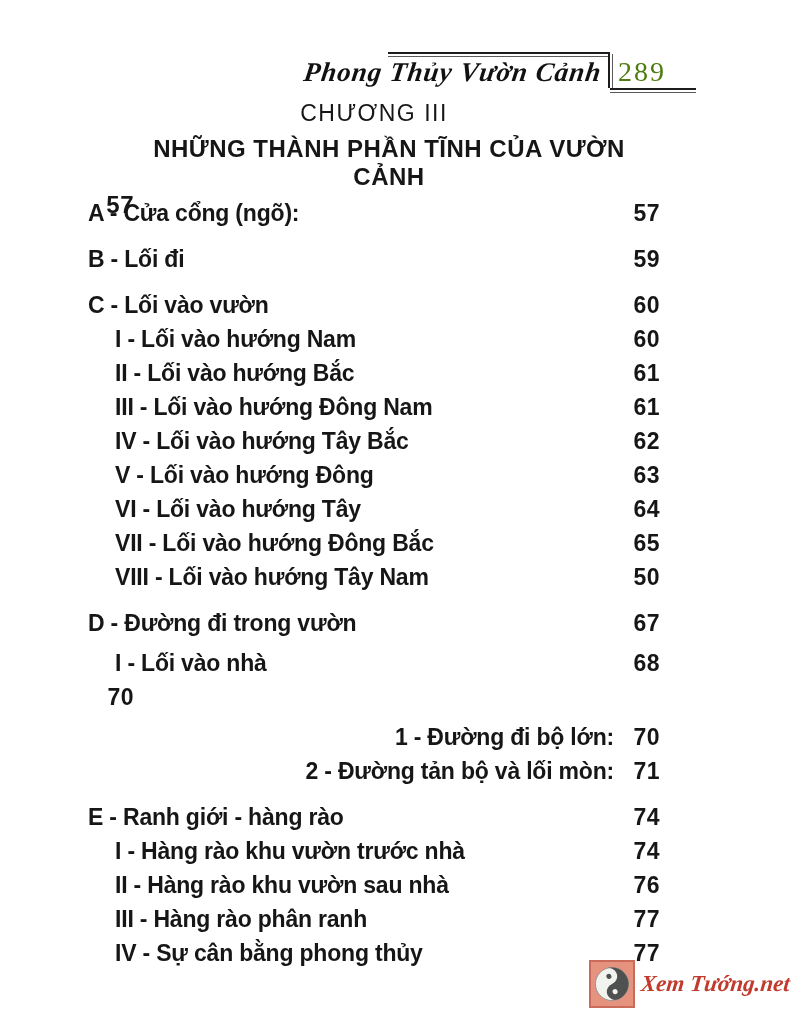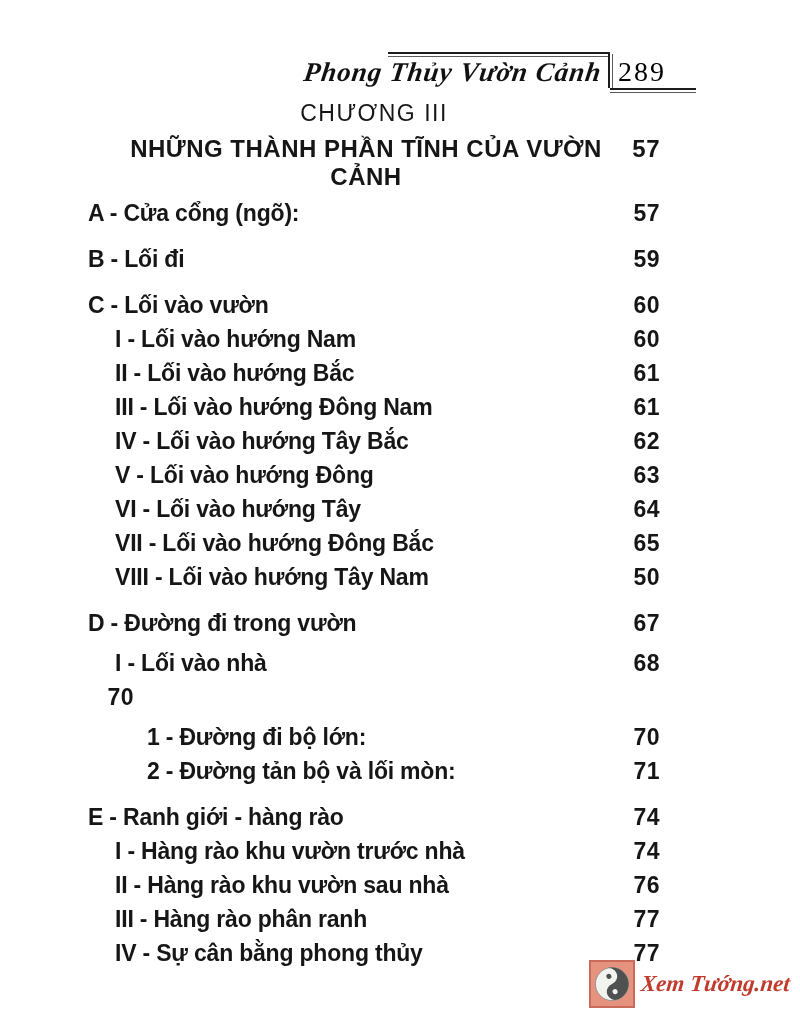--- a/index.html
+++ b/index.html
@@ -16,44 +16,44 @@
   .rule-u  { position:absolute; left:610px; top:88px; width:86px; height:2px;
              border-top:2px solid #1c1c1c; border-bottom:1px solid #5a5a5a; }
 
   .book-title {
     position:absolute; right:198px; top:57px; white-space:nowrap;
     font-family:"Liberation Serif", serif; font-style:italic; font-weight:bold;
     font-size:27px; letter-spacing:1px; transform:skewX(-8deg); color:#111;
   }
   .page-number {
     position:absolute; left:618px; top:56px;
-    font-family:"Liberation Serif", serif; font-size:28px; letter-spacing:2px; color:#000000;
+    font-family:"Liberation Serif", serif; font-size:28px; letter-spacing:2px; color:#4d7c0f;
   }
 
   .chapter {
     position:absolute; left:88px; top:100px; width:572px; text-align:center;
     font-size:23px; font-weight:normal; letter-spacing:1.5px;
   }
 
   .toc-title-row {
     position:absolute; left:88px; top:135px; width:572px; display:flex;
-    font-size:24px; font-weight:bold; letter-spacing:0.5px;
+    font-size:24px; font-weight:bold; letter-spacing:0.5px;flex-direction:column;
   }
   .toc-title-row .lbl { flex:1; text-align:center; padding-left:30px; }
   .toc-title-row .pg  { width:46px; text-align:right; }
 
   #toc-list { position:absolute; left:88px; top:186px; width:572px; }
   .toc-row {
     display:flex; align-items:baseline; height:34px;
     font-size:23px; font-weight:bold; letter-spacing:-0.2px; line-height:30px;
   }
   .toc-row .lbl { flex:1; white-space:nowrap; }
   .toc-row .pg  { min-width:46px; text-align:right; letter-spacing:0.5px; }
   .lvl1 .lbl { padding-left:27px; }
-  .lvl2 .lbl { padding-left:59px; }
+  .lvl2 .lbl { padding-left:59px;text-align:right; }
   .sec { margin-top:12px; }
   #toc-list .toc-row:nth-child(13),
   #toc-list .toc-row:nth-child(15) { margin-top:6px; }
 
   
   .watermark { position:absolute; right:10px; bottom:3px; display:flex; align-items:center; gap:6px; }
   .yy-box {
     width:46px; height:48px; background:#e5937e; border:2px solid #c96b58;
     box-sizing:border-box; display:flex; align-items:center; justify-content:center;
   }

